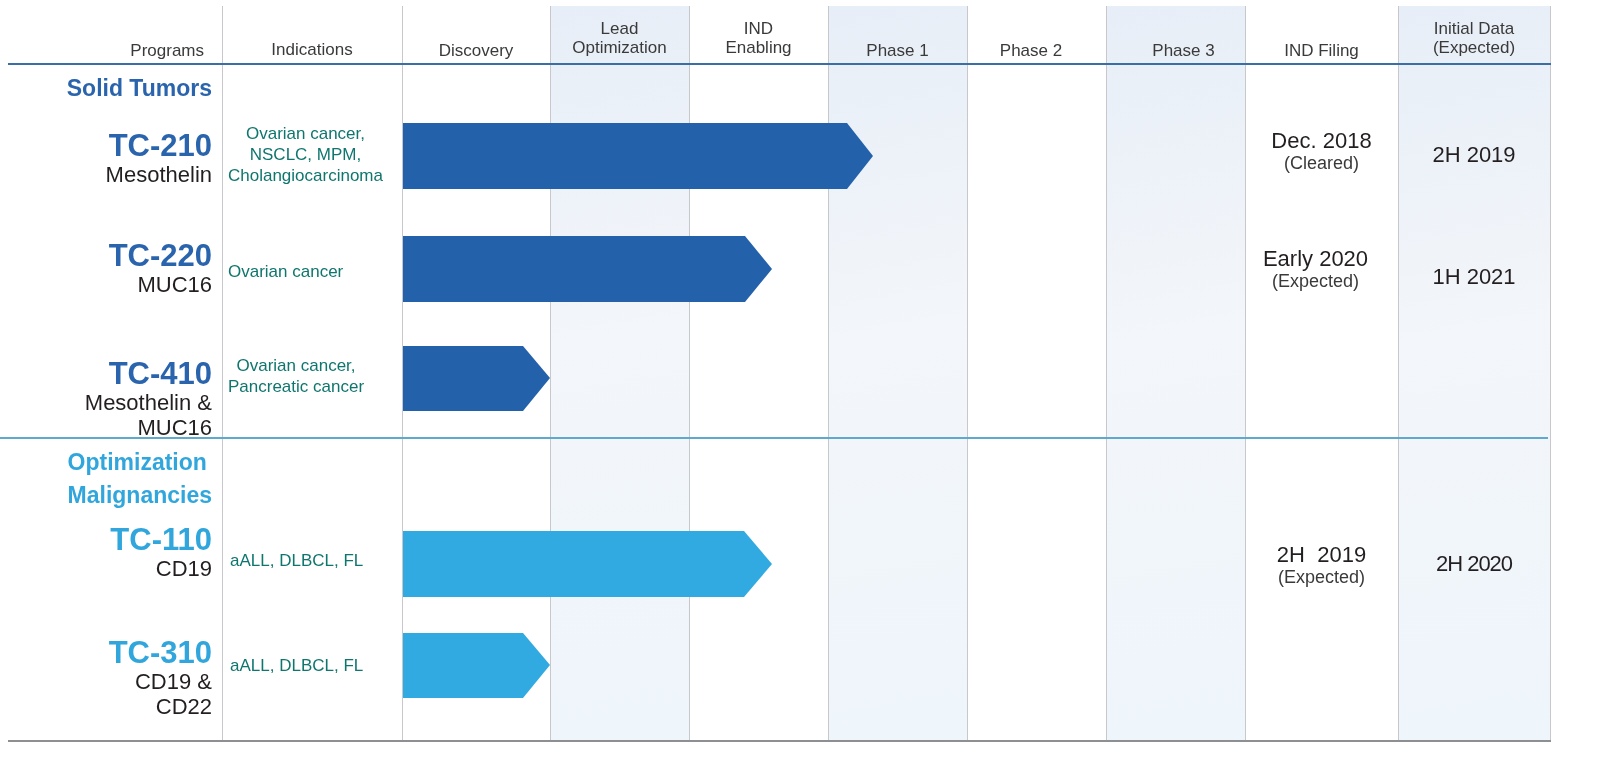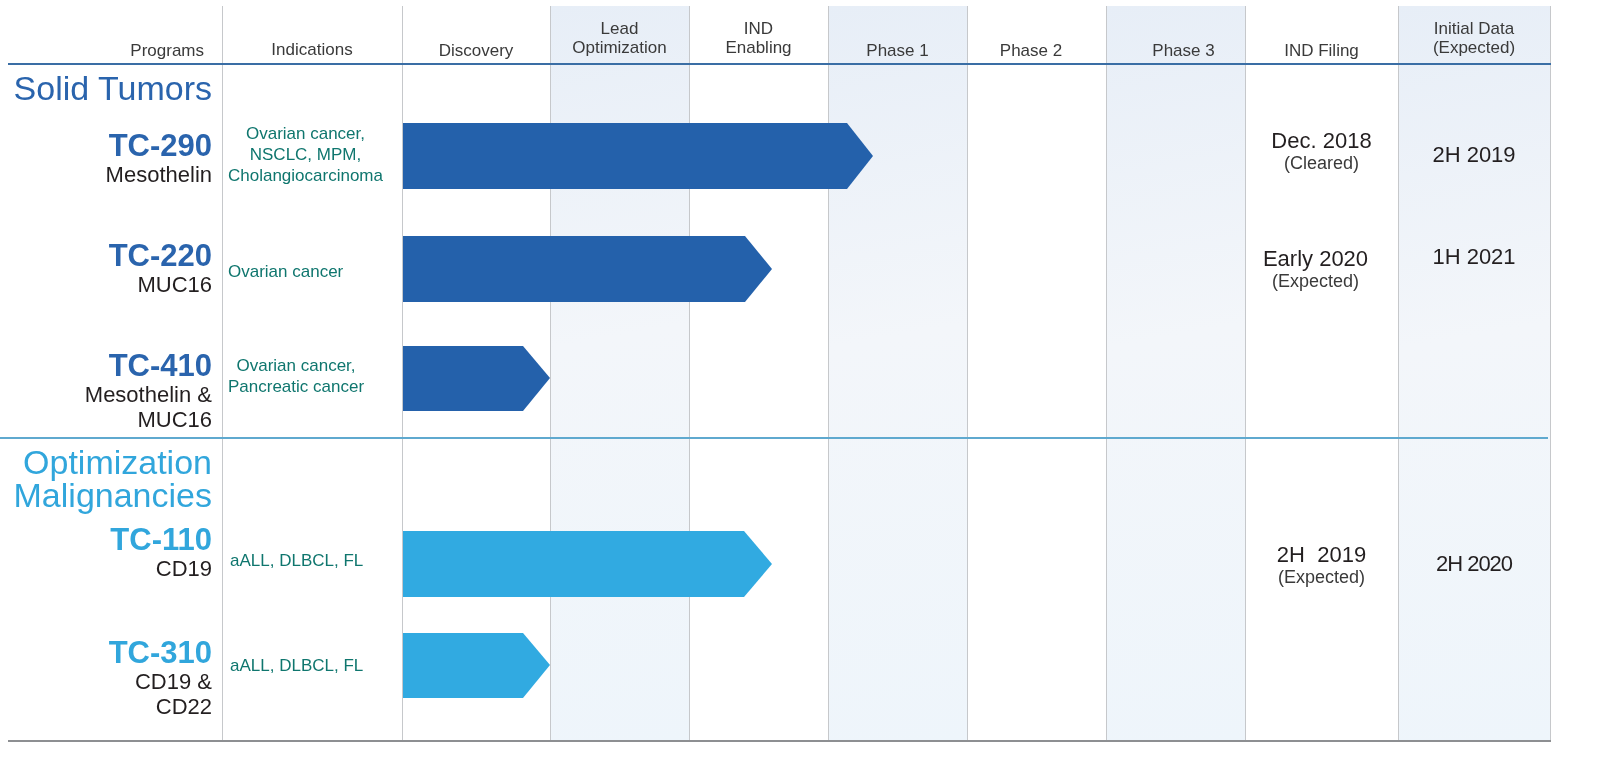--- a/index.html
+++ b/index.html
@@ -8,22 +8,22 @@
   .col-shade { position: absolute; top: 6px; height: 736px;
     background: linear-gradient(170deg, #e7eef7 0%, #f3f6fa 45%, #eef5fb 100%); }
   .vline { position: absolute; top: 6px; height: 736px; width: 1px; background: #c6c8cb; }
   .hdr { position: absolute; top: 6px; height: 58px; display: flex; align-items: flex-end;
          justify-content: center; text-align: center; font-size: 17px; line-height: 19px;
          color: #3a3a3a; padding-bottom: 4px; box-sizing: border-box; }
   .hdr.right { justify-content: flex-end; padding-right: 16px; }
   .hline-top { position: absolute; left: 8px; width: 1543px; top: 63px; height: 2px; background: #3a6ea5; }
   .hline-mid { position: absolute; left: 0; width: 1548px; top: 437px; height: 2px; background: #5fa9cf; }
   .hline-bot { position: absolute; left: 8px; width: 1543px; top: 740px; height: 2px; background: #8d8f92; }
-  .section { position: absolute; right: calc(1600px - 212px); text-align: right; font-weight: normal;
-             font-size: 34px; line-height: 33px; }
+  .section { position: absolute; right: calc(1600px - 212px); text-align: left; font-weight: bold;
+             font-size: 23px; line-height: 33px; }
   .prog { position: absolute; right: calc(1600px - 212px); text-align: right; }
   .prog .code { font-weight: bold; font-size: 31px; line-height: 32px; display: block; }
   .prog .target { font-size: 22px; line-height: 25px; display: block; color: #231f20; }
   .ind { position: absolute; left: 228px; font-size: 17px; line-height: 21px; color: #0f766e; text-align: center; }
   .bar { position: absolute; left: 403px; }
   .cell { position: absolute; text-align: center; color: #231f20; }
   .cell .main { font-size: 22px; line-height: 25px; display: block; }
   .cell .sub { font-size: 18px; line-height: 20px; display: block; color: #3a3a3a; }
 </style>
 </head>
@@ -78,21 +78,21 @@
 
 <div class="hline-top"></div>
 <div class="hline-mid"></div>
 <div class="hline-bot"></div>
 
 <div class="section" style="top:72px;color:#2a64ad;">
   <span>Solid Tumors</span>
 </div>
 
 <div class="prog" style="top:130px;">
-  <span class="code" style="color:#2a64ad;">TC-290</span>
+  <span class="code" style="color:#2a64ad;">TC-210</span>
   <span class="target">Mesothelin</span>
 </div>
 <div class="ind" style="top:123px;">
   <span>Ovarian cancer,</span><br>
   <span>NSCLC, MPM,</span><br>
   <span>Cholangiocarcinoma</span>
 </div>
 <svg class="bar" style="top:123px;" width="472" height="66" viewBox="0 0 472 66">
   <polygon points="0,0 444,0 470,33 444,66 0,66" fill="#2461ab"></polygon>
 </svg>
@@ -111,25 +111,25 @@
 <div class="ind" style="top:261px;">
   <span>Ovarian cancer</span>
 </div>
 <svg class="bar" style="top:236px;" width="372" height="66" viewBox="0 0 372 66">
   <polygon points="0,0 342,0 369,33 342,66 0,66" fill="#2461ab"></polygon>
 </svg>
 <div class="cell" style="left:1245px;width:141px;top:246px;">
   <span class="main">Early 2020</span>
   <span class="sub">(Expected)</span>
 </div>
-<div class="cell" style="left:1398px;width:152px;top:244px;">
+<div class="cell" style="left:1398px;width:152px;top:264px;">
   <span class="main">1H 2021</span>
 </div>
 
-<div class="prog" style="top:350px;text-align:right;">
+<div class="prog" style="top:358px;text-align:right;">
   <span class="code" style="color:#2a64ad;">TC-410</span>
   <span class="target">Mesothelin &amp;</span>
   <span class="target">MUC16</span>
 </div>
 <div class="ind" style="top:355px;">
   <span>Ovarian cancer,</span><br>
   <span>Pancreatic cancer</span>
 </div>
 <svg class="bar" style="top:346px;" width="150" height="66" viewBox="0 0 150 66">
   <polygon points="0,0 120,0 147,32 120,65 0,65" fill="#2461ab"></polygon>

